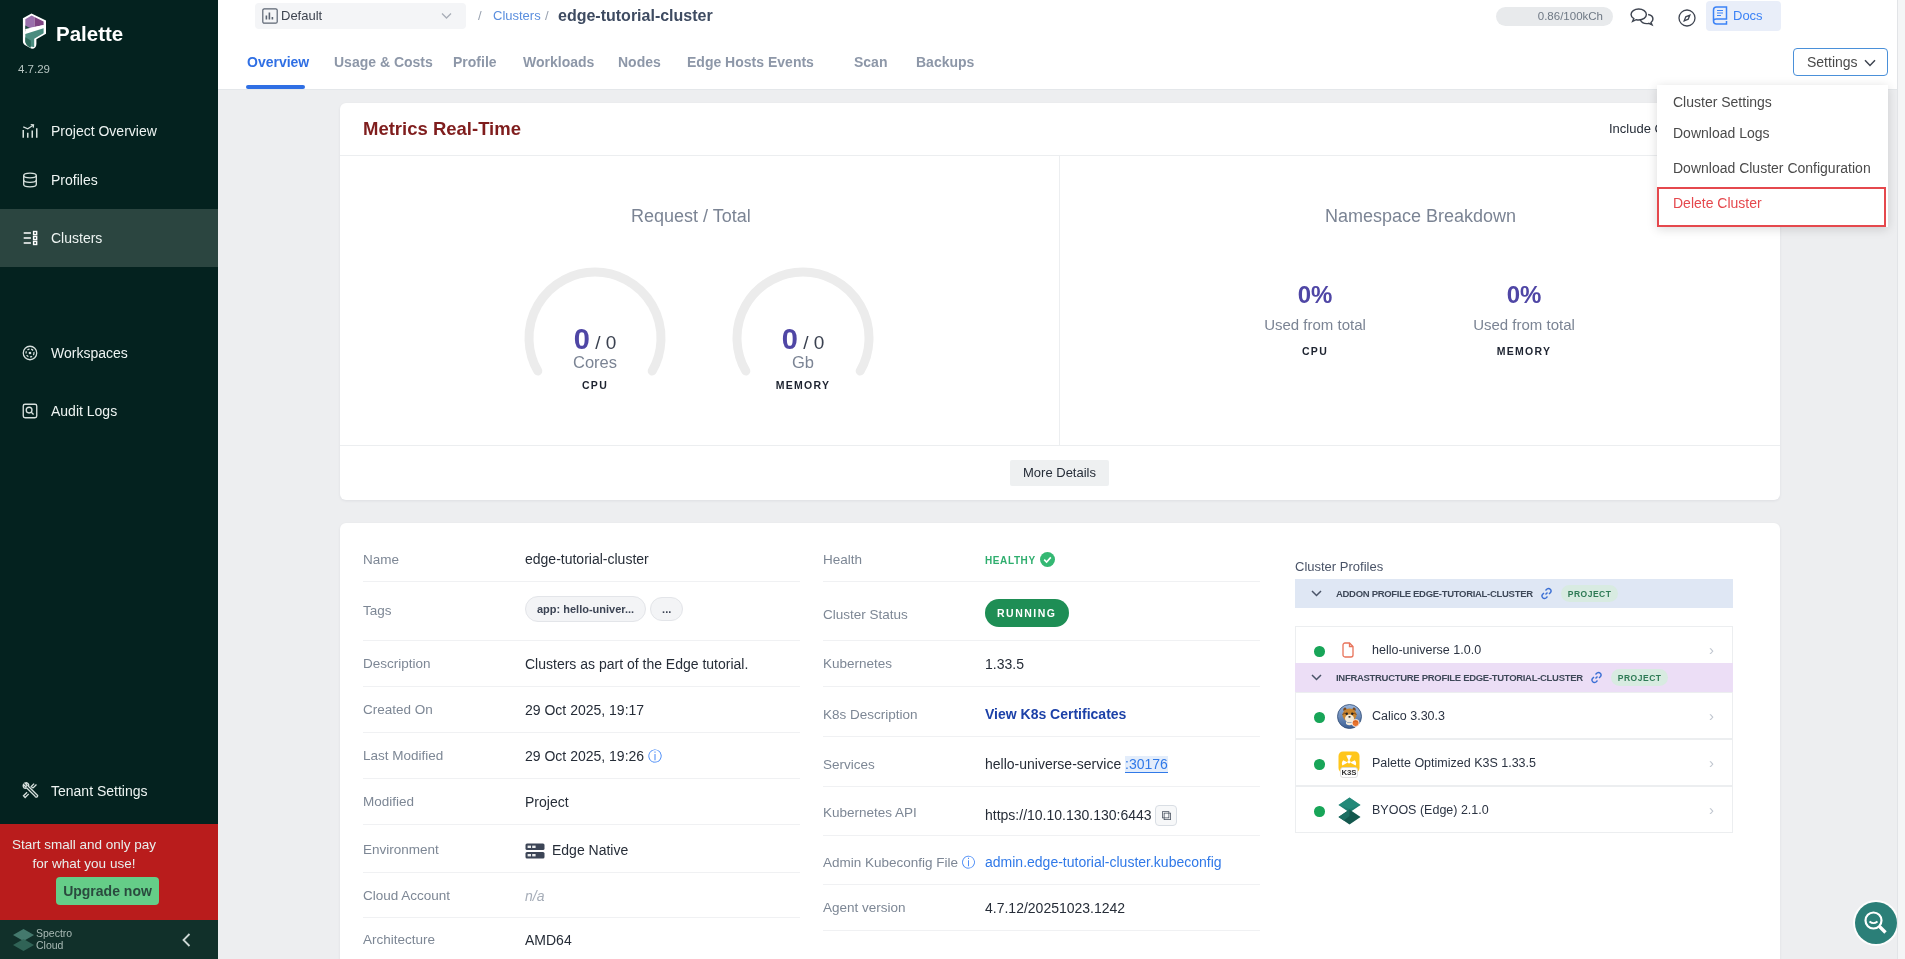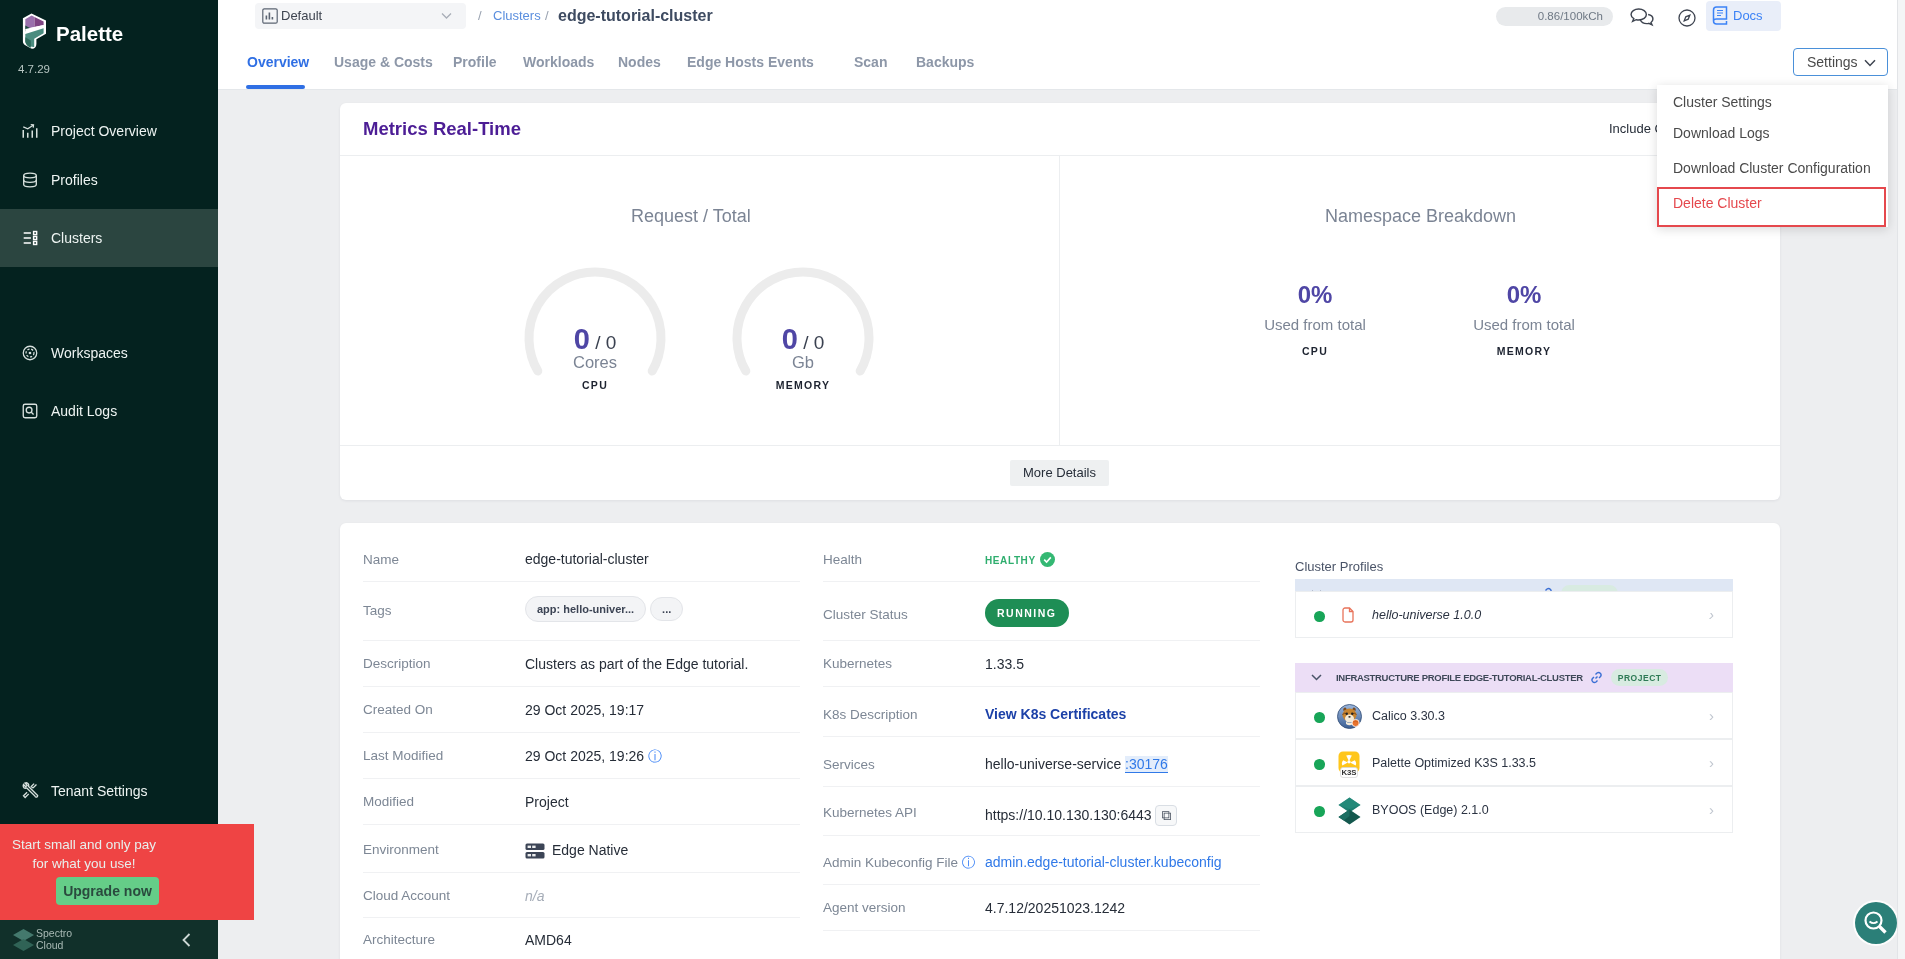--- a/index.html
+++ b/index.html
@@ -5,21 +5,21 @@
 * { margin:0; padding:0; box-sizing:border-box; }
 html,body { width:1905px; height:959px; overflow:hidden; font-family:"Liberation Sans", sans-serif; background:#edeef0; }
 
 
 #sidebar { position:absolute; left:0; top:0; width:218px; height:959px; background:#04221f; z-index:30; }
 .sb-item { position:absolute; left:0; width:218px; height:58px; display:flex; align-items:center; color:#eef4f2; font-size:14px; }
 .sb-item svg { position:absolute; left:21px; width:18px; height:18px; }
 .sb-item span { position:absolute; left:51px; }
 .sb-active { background:#2b4540; }
 #version { position:absolute; left:18px; top:63px; color:#b7c6c2; font-size:11.5px; }
-#upgrade-panel { position:absolute; left:0; top:824px; width:254px; height:96px; background:#ef4444; color:#e8efed; font-size:13.5px; text-align:center; }
+#upgrade-panel { position:absolute; left:0; top:824px; width:218px; height:96px; background:#b91c1c; color:#e8efed; font-size:13.5px; text-align:center; }
 #upgrade-btn { position:absolute; left:56px; top:53px; width:103px; height:28px; background:#65cd88; color:#2a4a3e; font-weight:bold; font-size:14px; border-radius:4px; display:flex; align-items:center; justify-content:center; }
 #sb-footer { position:absolute; left:0; top:920px; width:218px; height:39px; background:#11302a; }
 #sb-footer .sc-name { position:absolute; left:36px; top:7px; color:#a9bab5; font-size:10.5px; line-height:12px; }
 
 
 #header { position:absolute; left:218px; top:0; width:1687px; height:90px; background:#fff; border-bottom:1px solid #e4e7ea; z-index:5; }
 #proj-select { position:absolute; left:37px; top:3px; width:211px; height:26px; background:#f4f5f7; border-radius:4px; }
 #proj-select .ps-label { position:absolute; left:26px; top:5px; font-size:13px; color:#3e4450; }
 .crumb { position:absolute; top:8px; font-size:13px; }
 #title-crumb { position:absolute; left:340px; top:7px; font-size:16px; font-weight:bold; color:#3e4b61; }
@@ -34,21 +34,21 @@
 
 
 #menu { position:absolute; left:1657px; top:85px; width:231px; height:142px; background:#fff; box-shadow:0 2px 10px rgba(0,0,0,0.15); z-index:40; }
 .menu-item { position:absolute; left:16px; font-size:14px; color:#4a4a4a; white-space:nowrap; }
 #delete-box { position:absolute; left:0px; top:102px; width:229px; height:40px; border:2.5px solid #e5484d; }
 #include-label { position:absolute; left:1609px; top:121px; font-size:13px; color:#262d38; z-index:2; white-space:nowrap; width:50px; overflow:hidden; }
 
 
 .card { position:absolute; background:#fff; border-radius:6px; box-shadow:0 1px 3px rgba(25,35,50,0.07); }
 #metrics-card { left:340px; top:103px; width:1440px; height:397px; }
-#metrics-title { position:absolute; left:23px; top:15px; font-size:18.5px; font-weight:bold; color:#4c1d95; }
+#metrics-title { position:absolute; left:23px; top:15px; font-size:18.5px; font-weight:bold; color:#7f1d1d; }
 #m-divider { position:absolute; left:0; top:52px; width:1440px; height:1px; background:#eceef0; }
 #m-vdivider { position:absolute; left:719px; top:53px; width:1px; height:289px; background:#eceef0; }
 #m-bdivider { position:absolute; left:0; top:342px; width:1440px; height:1px; background:#eceef0; }
 .pane-title { position:absolute; top:103px; font-size:18px; color:#7b8494; }
 .gauge { position:absolute; width:150px; }
 .gnum { text-align:center; font-size:19px; color:#3a4150; }
 .gnum b { font-size:29px; color:#4f46a5; }
 .gunit { text-align:center; font-size:16.5px; color:#7b8494; }
 .glabel { text-align:center; font-size:10.5px; font-weight:bold; color:#1d2330; letter-spacing:1.3px; }
 .ns-col { position:absolute; top:178px; width:160px; text-align:center; }
@@ -320,21 +320,21 @@
   <div class="cp-head" style="top:56px;background:#dfe7f4;">
     <svg style="margin-left:16px;" width="11" height="7" viewBox="0 0 11 7" fill="none" stroke="#4a5468" stroke-width="1.5">
         <path d="M1 1 L5.5 5.5 L10 1"></path>
       </svg>
     <span style="margin-left:14px;">ADDON PROFILE EDGE-TUTORIAL-CLUSTER</span>
     <svg style="margin-left:7px;" width="13" height="13" viewBox="0 0 13 13" fill="none" stroke="#3b6fd4" stroke-width="1.4">
         <path d="M5.5 7.5 L7.5 5.5 M4 6 L2.5 7.5 A2.5 2.5 0 0 0 6 11 L7.5 9.5 M9 7 L10.5 5.5 A2.5 2.5 0 0 0 7 2 L5.5 3.5"></path>
       </svg>
     <span class="proj-pill">PROJECT</span>
   </div>
-  <div class="cp-row" style="top:68px;font-style:italic;">
+  <div class="cp-row" style="top:103px;">
     <div class="gdot"></div>
     <svg style="position:absolute;left:46px;top:15px;" width="12" height="16" viewBox="0 0 12 16" fill="none" stroke="#e8735a" stroke-width="1.3">
         <path d="M1 3 C1 1.9 1.9 1 3 1 H7.5 L11 4.5 V13 C11 14.1 10.1 15 9 15 H3 C1.9 15 1 14.1 1 13 Z"></path>
         <path d="M7.5 1 V4.5 H11"></path>
       </svg>
     <div style="position:absolute;left:76px;top:16px;">hello-universe 1.0.0</div>
     <div class="cp-chev">›</div>
   </div>
   <div class="cp-head" style="top:140px;background:#ecdef6;">
     <svg style="margin-left:16px;" width="11" height="7" viewBox="0 0 11 7" fill="none" stroke="#4a5468" stroke-width="1.5">

